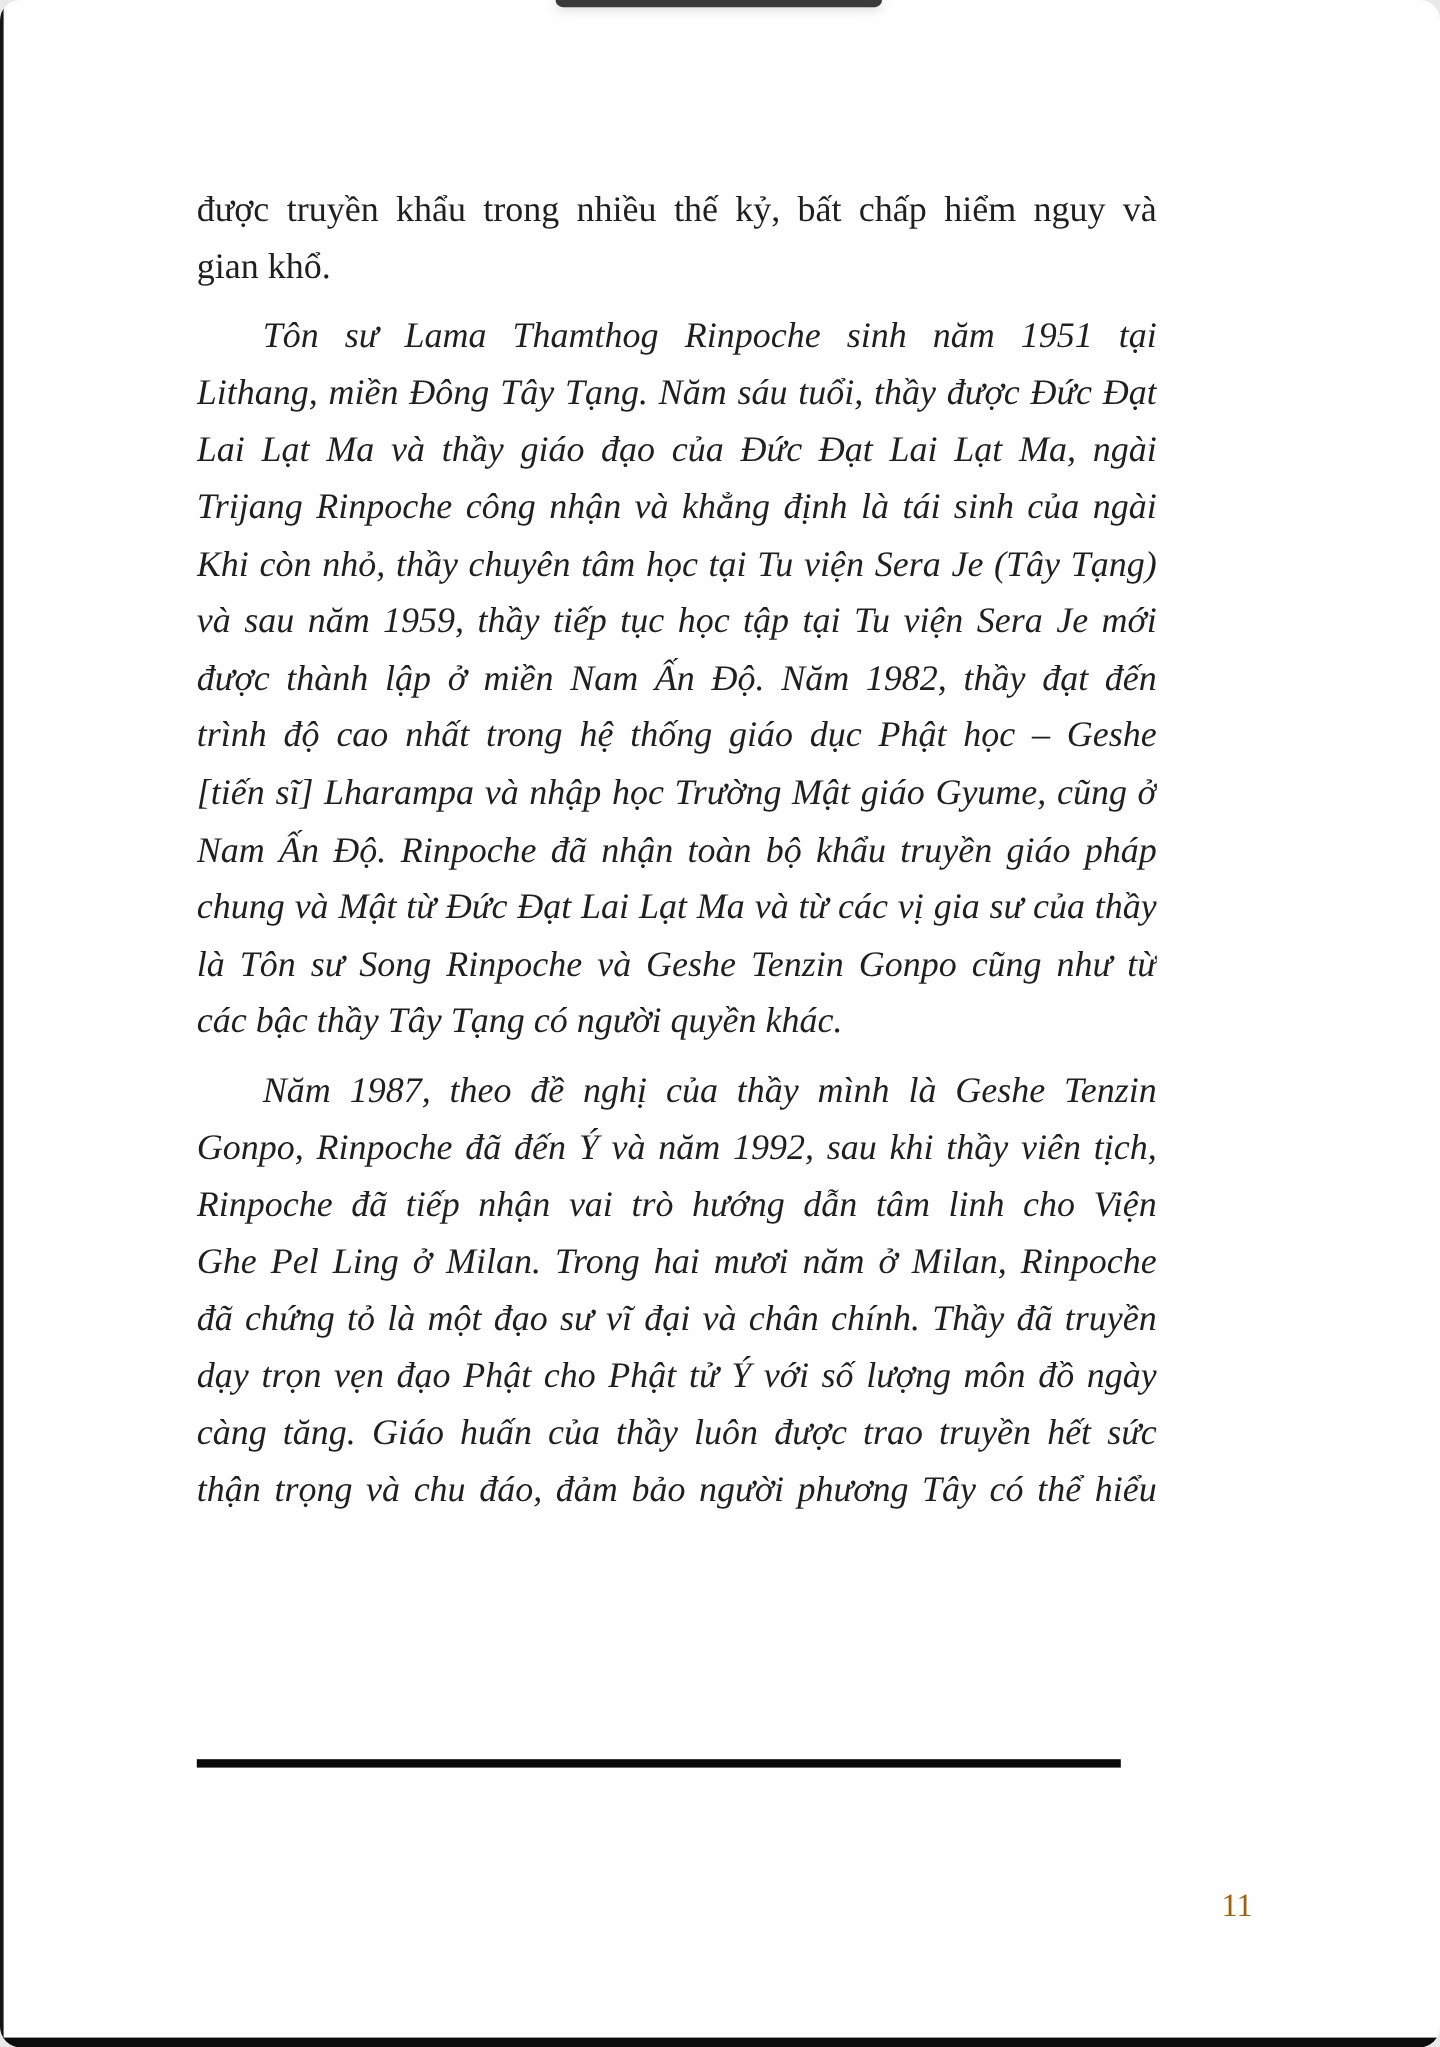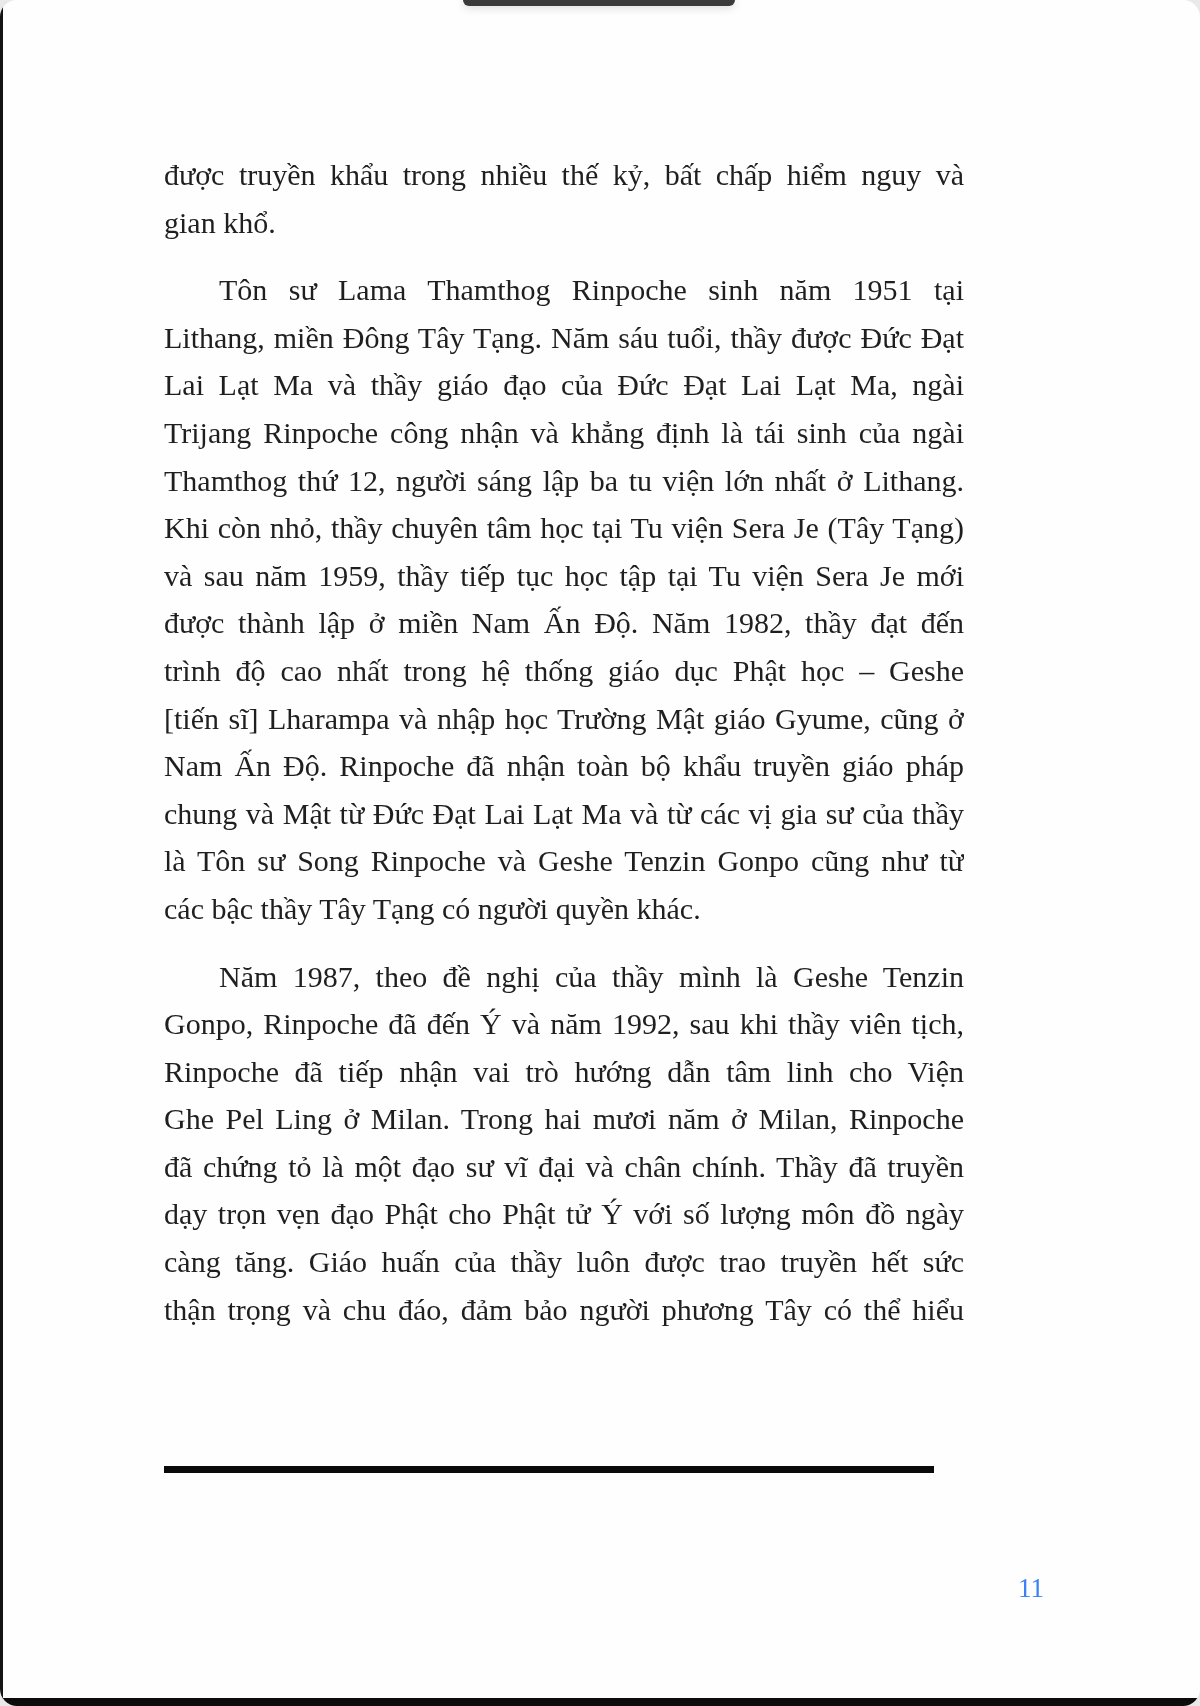--- a/index.html
+++ b/index.html
@@ -36,21 +36,21 @@
     width: 1200px; height: 8px;
     background: #0c0c0c;
   }
   
   .body-text {
     position: absolute;
     left: 164px; top: 151px;
     width: 800px;
     font-size: 30px;
   }
-  .para + .para { margin-top: 20px; }
+  .para + .para { margin-top: 10px; font-style: italic; }
   .line {
     height: 47.6px;
     line-height: 47.6px;
     overflow: hidden;
     text-align: justify;
     white-space: normal;
   }
   .line.j { text-align-last: justify; }
   .line.indent { padding-left: 55px; }
   
@@ -72,21 +72,21 @@
     overflow: hidden;
   }
   .fn-line.j { text-align: justify; text-align-last: justify; }
   
   .page-num {
     position: absolute;
     left: 1001px; top: 1572px;
     width: 60px;
     text-align: center;
     font-size: 27px;
-    color: #3b82f6;
+    color: #a16207;
     line-height: 32px;
   }
 </style>
 </head>
 <body>
 
 <div class="page">
 
   <div class="top-bar"></div>
   <div class="left-edge"></div>
@@ -97,21 +97,20 @@
     <div class="para">
       <div class="line j">được truyền khẩu trong nhiều thế kỷ, bất chấp hiểm nguy và</div>
       <div class="line">gian khổ.</div>
     </div>
 
     <div class="para">
       <div class="line j indent">Tôn sư Lama Thamthog Rinpoche sinh năm 1951 tại</div>
       <div class="line j">Lithang, miền Đông Tây Tạng. Năm sáu tuổi, thầy được Đức Đạt</div>
       <div class="line j">Lai Lạt Ma và thầy giáo đạo của Đức Đạt Lai Lạt Ma, ngài Kyabje</div>
       <div class="line j">Trijang Rinpoche công nhận và khẳng định là tái sinh của ngài</div>
-      <div class="line j">Thamthog thứ 12, người sáng lập ba tu viện lớn nhất ở Lithang.</div>
       <div class="line j">Khi còn nhỏ, thầy chuyên tâm học tại Tu viện Sera Je (Tây Tạng)</div>
       <div class="line j">và sau năm 1959, thầy tiếp tục học tập tại Tu viện Sera Je mới</div>
       <div class="line j">được thành lập ở miền Nam Ấn Độ. Năm 1982, thầy đạt đến</div>
       <div class="line j">trình độ cao nhất trong hệ thống giáo dục Phật học – Geshe</div>
       <div class="line j">[tiến sĩ] Lharampa và nhập học Trường Mật giáo Gyume, cũng ở</div>
       <div class="line j">Nam Ấn Độ. Rinpoche đã nhận toàn bộ khẩu truyền giáo pháp</div>
       <div class="line j">chung và Mật từ Đức Đạt Lai Lạt Ma và từ các vị gia sư của thầy</div>
       <div class="line j">là Tôn sư Song Rinpoche và Geshe Tenzin Gonpo cũng như từ</div>
       <div class="line">các bậc thầy Tây Tạng có người quyền khác.</div>
     </div>

